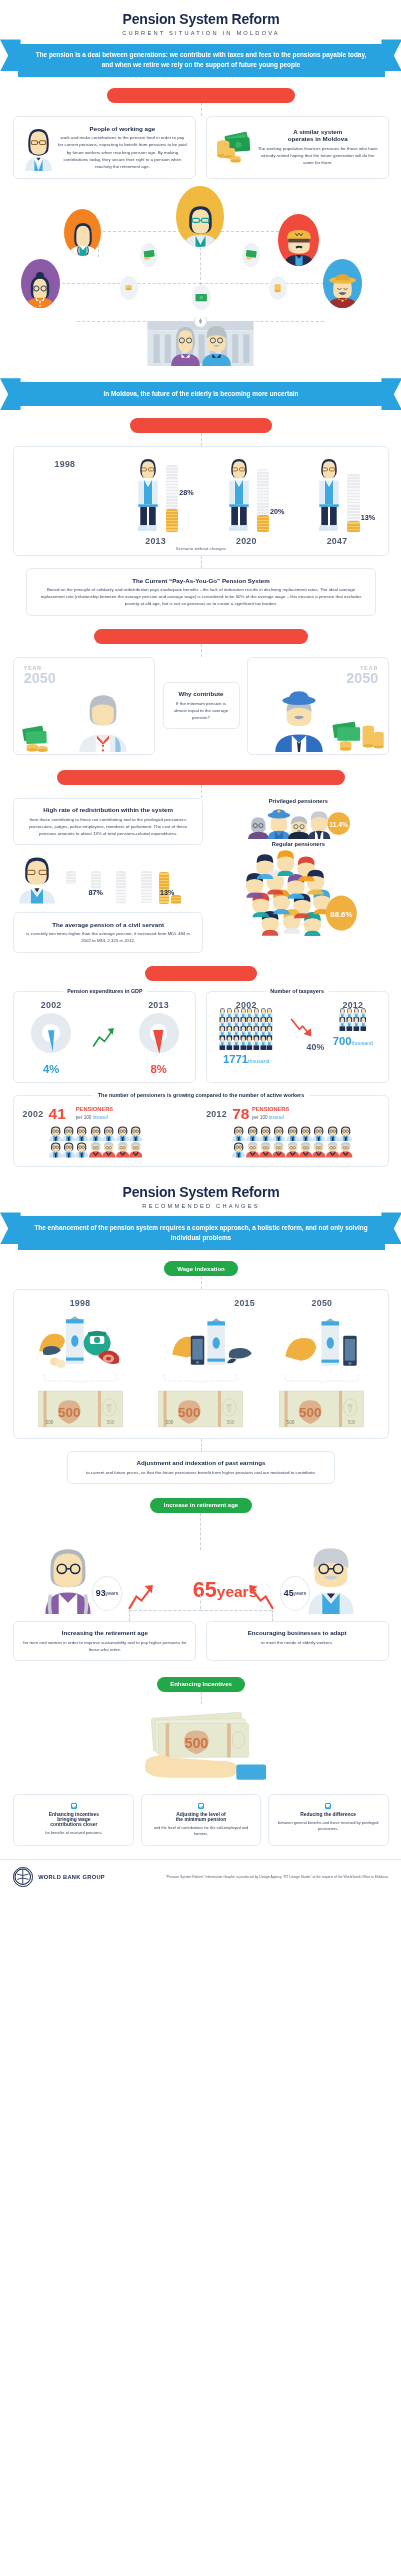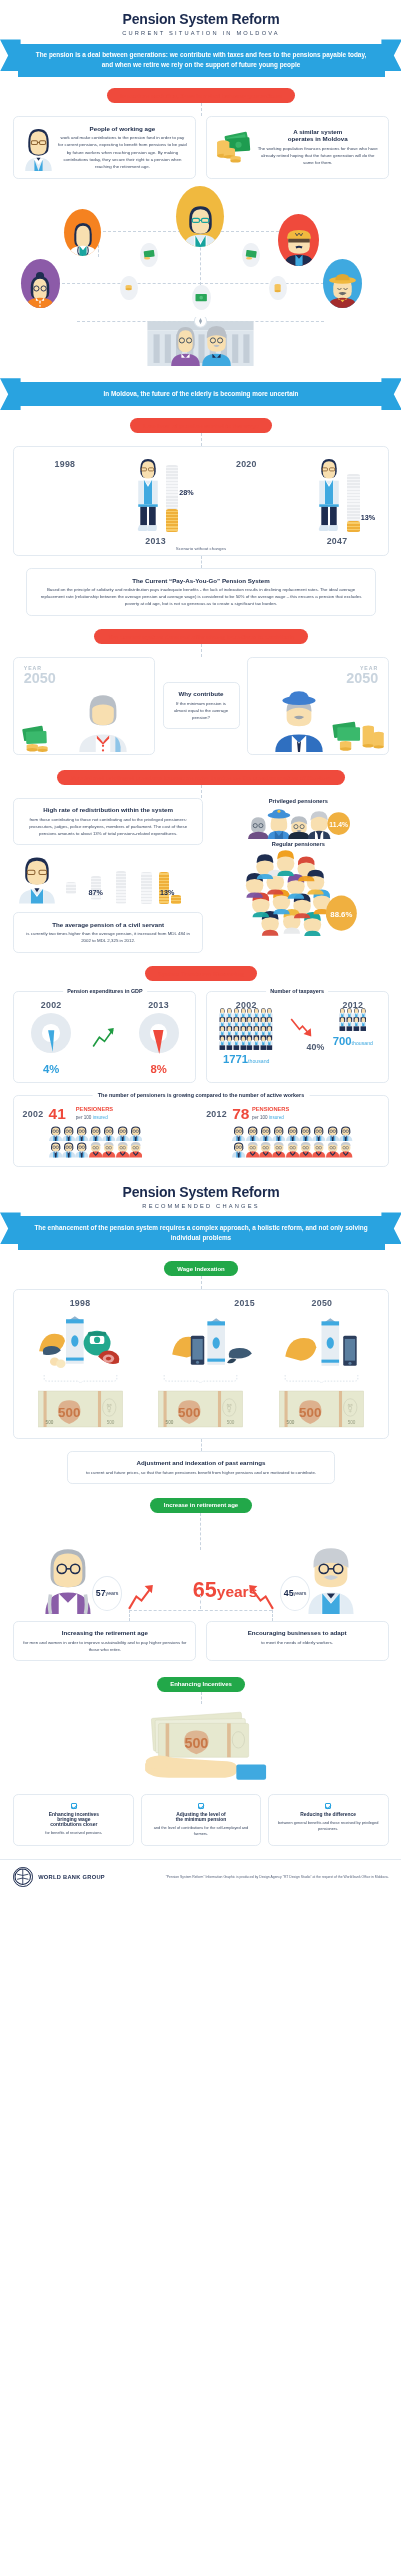--- a/index.html
+++ b/index.html
@@ -352,20 +352,41 @@
           <div class="coin-col" style="height:67px">
             <div class="coin-stack-grey" style="height:44px"></div>
             <div class="coin-stack-gold" style="height:23px"></div>
             <div class="pct-label" style="bottom:35px">28%</div>
           </div>
         </div>
         <div class="year-label">2013</div>
       </div>
 
       <div class="wage-item">
+        <div class="wage-vis">
+          <svg class="person" viewBox="0 0 58 150">
+            <path d="M14 26 q0-18 15-18 q15 0 15 18 v6 q0 13-15 13 q-15 0-15-13z" fill="#1e2d50"></path>
+            <path d="M17 26 q0-14 12-14 q12 0 12 14 v8 q0 12-12 12 q-12 0-12-12z" fill="#f8dfb0"></path>
+            <rect x="16" y="25" width="10" height="6" rx="2" fill="none" stroke="#8a6030" stroke-width="1.6"></rect>
+            <rect x="30" y="25" width="10" height="6" rx="2" fill="none" stroke="#8a6030" stroke-width="1.6"></rect>
+            <path d="M10 50 h38 v46 h-38z" fill="#e2ecf4"></path>
+            <path d="M20 47 l9 11 l9-11 v49 h-18z" fill="#fff"></path>
+            <path d="M21 48 q8 14 8 14 q0 0 8-14 v48 h-16z" fill="#3fa9e0"></path>
+            <rect x="10" y="96" width="38" height="5" fill="#3fa9e0"></rect>
+            <rect x="14" y="101" width="13" height="36" fill="#1e2d50"></rect>
+            <rect x="31" y="101" width="13" height="36" fill="#1e2d50"></rect>
+            <path d="M12 137 h16 v8 q0 3-4 3 h-12 q-3 0-3-4z" fill="#d8e6f2"></path>
+            <path d="M30 137 h16 v7 q0 4-3 4 h-12 q-4 0-4-3z" fill="#d8e6f2"></path>
+          </svg>
+          <div class="coin-col" style="height:63px">
+            <div class="coin-stack-grey" style="height:46px"></div>
+            <div class="coin-stack-gold" style="height:16.5px"></div>
+            <div class="pct-label" style="bottom:15.5px">20%</div>
+          </div>
+        </div>
         <div class="year-label">2020</div>
       </div>
 
       <div class="wage-item">
         <div class="wage-vis">
           <svg class="person" viewBox="0 0 58 150">
             <path d="M14 26 q0-18 15-18 q15 0 15 18 v6 q0 13-15 13 q-15 0-15-13z" fill="#1e2d50"></path>
             <path d="M17 26 q0-14 12-14 q12 0 12 14 v8 q0 12-12 12 q-12 0-12-12z" fill="#f8dfb0"></path>
             <rect x="16" y="25" width="10" height="6" rx="2" fill="none" stroke="#8a6030" stroke-width="1.6"></rect>
             <rect x="30" y="25" width="10" height="6" rx="2" fill="none" stroke="#8a6030" stroke-width="1.6"></rect>
@@ -492,21 +513,21 @@
         <svg width="47" height="52" viewBox="0 0 92 100">
           <path d="M20 36 q0-26 23-26 q23 0 23 26 v10 q0 16-23 16 q-23 0-23-16z" fill="#1e2d50"></path>
           <path d="M24 36 q0-20 19-20 q19 0 19 20 v12 q0 15-19 15 q-19 0-19-15z" fill="#f8dfb0"></path>
           <rect x="24" y="35" width="15" height="8" rx="3" fill="none" stroke="#8a6030" stroke-width="2"></rect>
           <rect x="47" y="35" width="15" height="8" rx="3" fill="none" stroke="#8a6030" stroke-width="2"></rect>
           <path d="M8 100 q0-28 35-28 q35 0 35 28z" fill="#e2ecf4"></path>
           <path d="M30 70 l13 14 l13-14 v30 h-26z" fill="#fff"></path>
           <path d="M31 71 q12 16 12 16 q0 0 12-16 v29 h-24z" fill="#3fa9e0"></path>
           <path d="M38 70 l5 8 l5-8z" fill="#1e2d50"></path>
         </svg>
-        <div style="position:relative;display:flex;align-items:center;gap:15px;">
+        <div style="position:relative;display:flex;align-items:flex-start;gap:15px;">
           <div class="coin-stack-grey" style="height:12.4px;width:10.3px"></div>
           <div class="coin-stack-grey" style="height:24px;width:10.3px"></div>
           <div class="coin-stack-grey" style="height:33px;width:10.3px"></div>
           <div class="coin-stack-grey" style="height:32px;width:10.3px"></div>
           <span style="position:absolute;left:23px;bottom:7.2px;font-weight:bold;font-size:7.2px;color:#1b2a4e">87%</span>
         </div>
         <div style="position:relative;display:flex;align-items:flex-end;gap:1.5px;margin-left:4.1px;">
           <div class="coin-stack-gold" style="height:32px;width:10.3px"></div>
           <div class="coin-stack-gold" style="height:9.3px;width:10.3px"></div>
           <span style="position:absolute;left:1px;bottom:7.2px;font-weight:bold;font-size:7.2px;color:#1b2a4e">13%</span>
@@ -1402,21 +1423,21 @@
         <circle cx="50" cy="62" r="9" fill="none" stroke="#1e2d50" stroke-width="3"></circle>
         <circle cx="76" cy="62" r="9" fill="none" stroke="#1e2d50" stroke-width="3"></circle>
         <path d="M59 62 h8" stroke="#1e2d50" stroke-width="3"></path>
         <path d="M18 150 q0-42 44-42 q44 0 44 42z" fill="#8a5da8"></path>
         <path d="M44 110 l18 18 l18-18 v40 h-36z" fill="#fff"></path>
         <path d="M28 112 q-4 20 0 38" stroke="#c9ced4" stroke-width="7" fill="none"></path>
         <path d="M96 112 q4 20 0 38" stroke="#c9ced4" stroke-width="7" fill="none"></path>
       </svg>
     </div>
     <div style="position:absolute;left:92px;top:63px;width:30px;height:35px;border-radius:50%;border:0.5px solid #e3eaf1;background:#fff;display:flex;align-items:center;justify-content:center;">
-      <span style="font-size:8.8px;font-weight:bold;color:#1b2a4e;">57</span>
+      <span style="font-size:8.8px;font-weight:bold;color:#1b2a4e;">93</span>
         <span style="font-size:5.2px;color:#1b2a4e;">years</span>
     </div>
     <svg style="position:absolute;left:127px;top:71px;" width="29" height="27" viewBox="0 0 56 52">
       <path d="M4 48 L18 24 L28 32 L46 8" stroke="#ef4a3c" stroke-width="4" fill="none"></path>
       <path d="M34 4 L50 2 L48 18 Z" fill="#ef4a3c"></path>
     </svg>
 
     <div style="position:absolute;left:50%;top:64px;transform:translateX(-50%);white-space:nowrap;margin-left:24px;">
       <span style="font-size:21.6px;font-weight:bold;color:#ef4a3c;">65</span><span style="font-size:15.5px;font-weight:bold;color:#ef4a3c;">years</span>
     </div>

